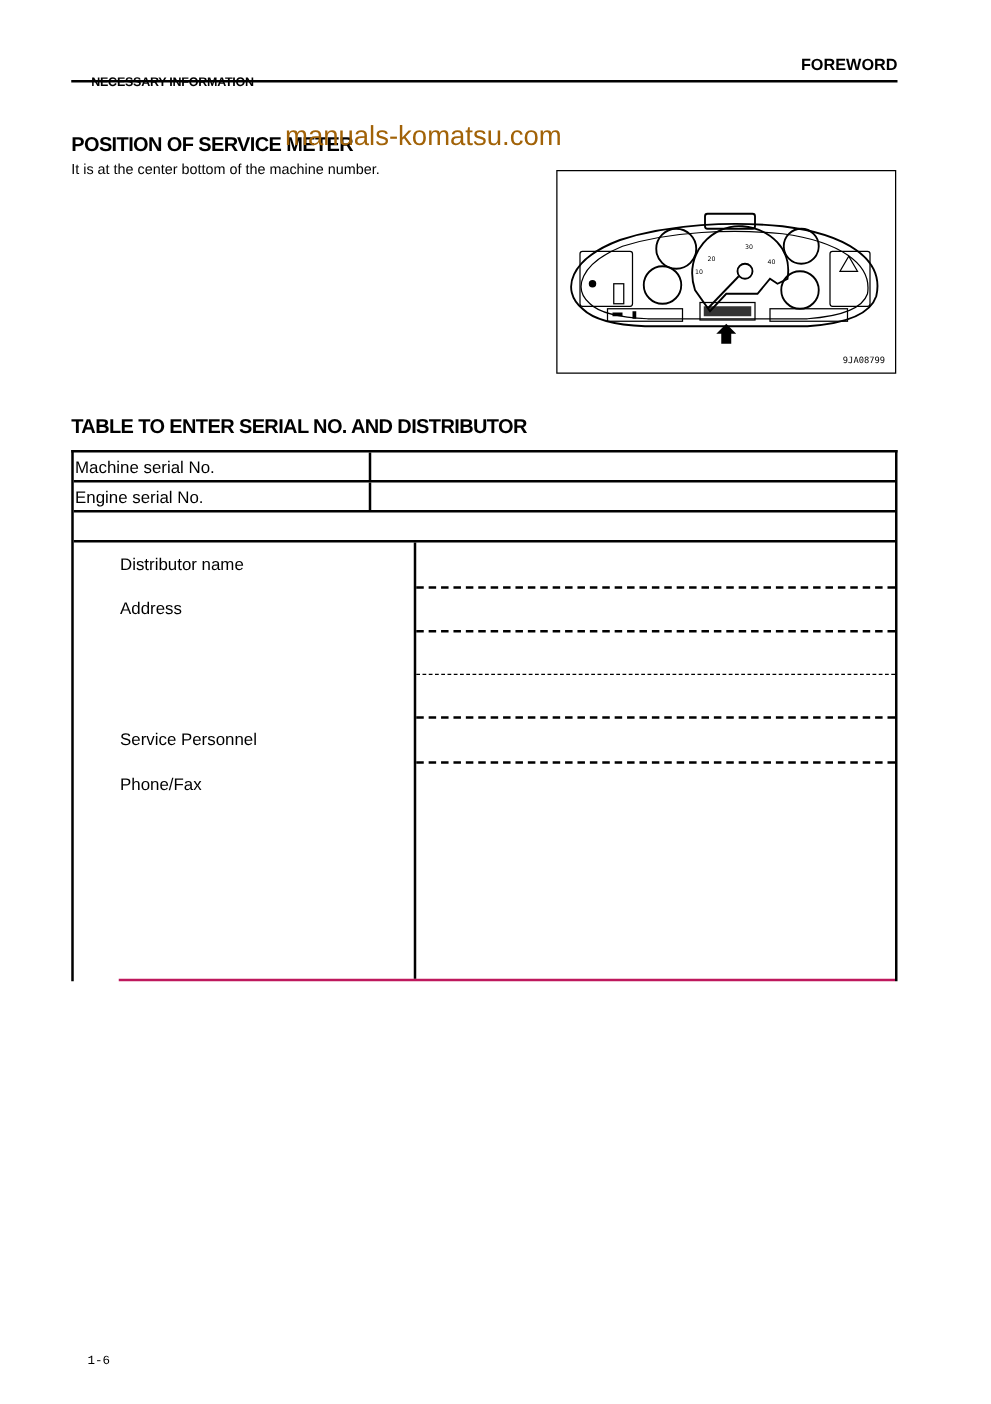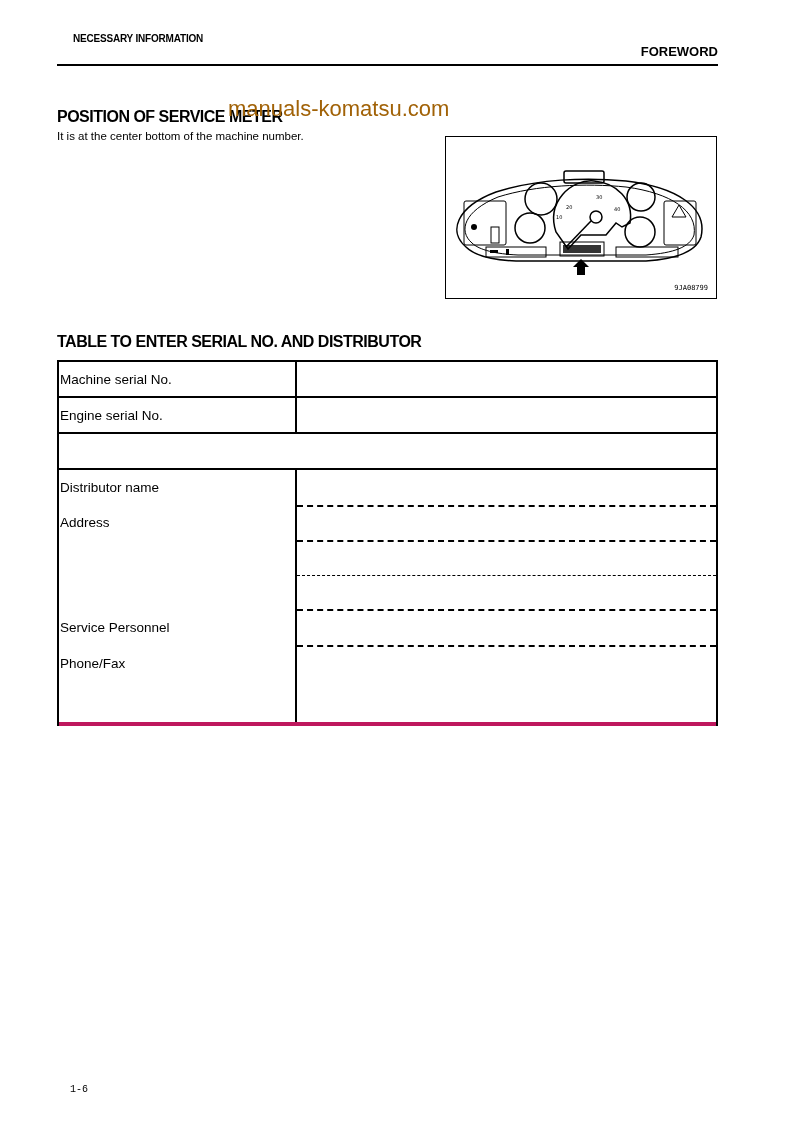--- a/index.html
+++ b/index.html
@@ -1,32 +1,32 @@
 <!DOCTYPE html>
 <html><head>
 <meta charset="utf-8">
 <style>
   html, body { margin: 0; padding: 0; background: #fff; }
   body { width: 793px; height: 1123px; position: relative; overflow: hidden;
          font-family: "Liberation Sans", sans-serif; color: #000; }
-  .hdr-left { position: absolute; left: 57px; top: 33px; font-size: 10px; font-weight: bold; letter-spacing: -0.2px; padding-left: 16px; }
+  .hdr-left { position: absolute; left: 57px; top: 61px; font-size: 10px; font-weight: bold; letter-spacing: -0.2px; padding-left: 16px; }
   .hdr-right { position: absolute; right: 75px; top: 44px; font-size: 13px; font-weight: bold; }
   .hdr-rule { position: absolute; left: 57px; top: 64px; width: 661px; height: 2px; background: #000; }
   .sec1-title { position: absolute; left: 57px; top: 108px; font-size: 16px; font-weight: bold; letter-spacing: -0.5px; }
   .watermark { position: absolute; left: 228px; top: 96px; font-size: 22px; color: #a16207; letter-spacing: 0px; }
   .sec1-text { position: absolute; left: 57px; top: 130px; font-size: 11.5px; }
   .figure { position: absolute; left: 445px; top: 136px; width: 272px; height: 163px; border: 1px solid #000; box-sizing: border-box; }
   .figure svg { position: absolute; left: 0; top: 0; }
   .fig-code { position: absolute; right: 8px; bottom: 6px; font-size: 7px; font-family: "DejaVu Sans Mono", monospace; }
   .sec2-title { position: absolute; left: 57px; top: 333px; font-size: 16px; font-weight: bold; letter-spacing: -0.5px; }
   .tbl { position: absolute; left: 57px; top: 360px; width: 661px; border-top: 2px solid #000; border-left: 2px solid #000; border-right: 2px solid #000; box-sizing: border-box; }
-  .row { display: flex; height: 36px; border-bottom: 2px solid #000; box-sizing: border-box; }
+  .row { display: flex; height: 24px; border-bottom: 2px solid #000; box-sizing: border-box; }
   .cell-l { width: 238px; border-right: 2px solid #000; font-size: 13.5px; padding-left: 1px; display: flex; align-items: center; box-sizing: border-box; }
   .cell-r { flex: 1; }
-  .dist { display: flex; height: 256px; border-bottom: 4px solid #be185d; box-sizing: border-box; }
+  .dist { display: flex; height: 351px; border-bottom: 2px solid #be185d; box-sizing: border-box; margin-left: 36px; }
   .dist-l { width: 238px; border-right: 2px solid #000; position: relative; box-sizing: border-box; font-size: 13.5px; }
   .dist-l span { position: absolute; left: 1px; }
   .dist-r { flex: 1; position: relative; }
   .dash { position: absolute; left: 0; right: 0; height: 0; border-top: 2px dashed #000; }
   .dash.thin { border-top-width: 1px; }
   .footer { position: absolute; left: 70px; top: 1084px; font-size: 10px; font-family: Liberation Mono, monospace; }
 </style>
 </head>
 <body>
 

